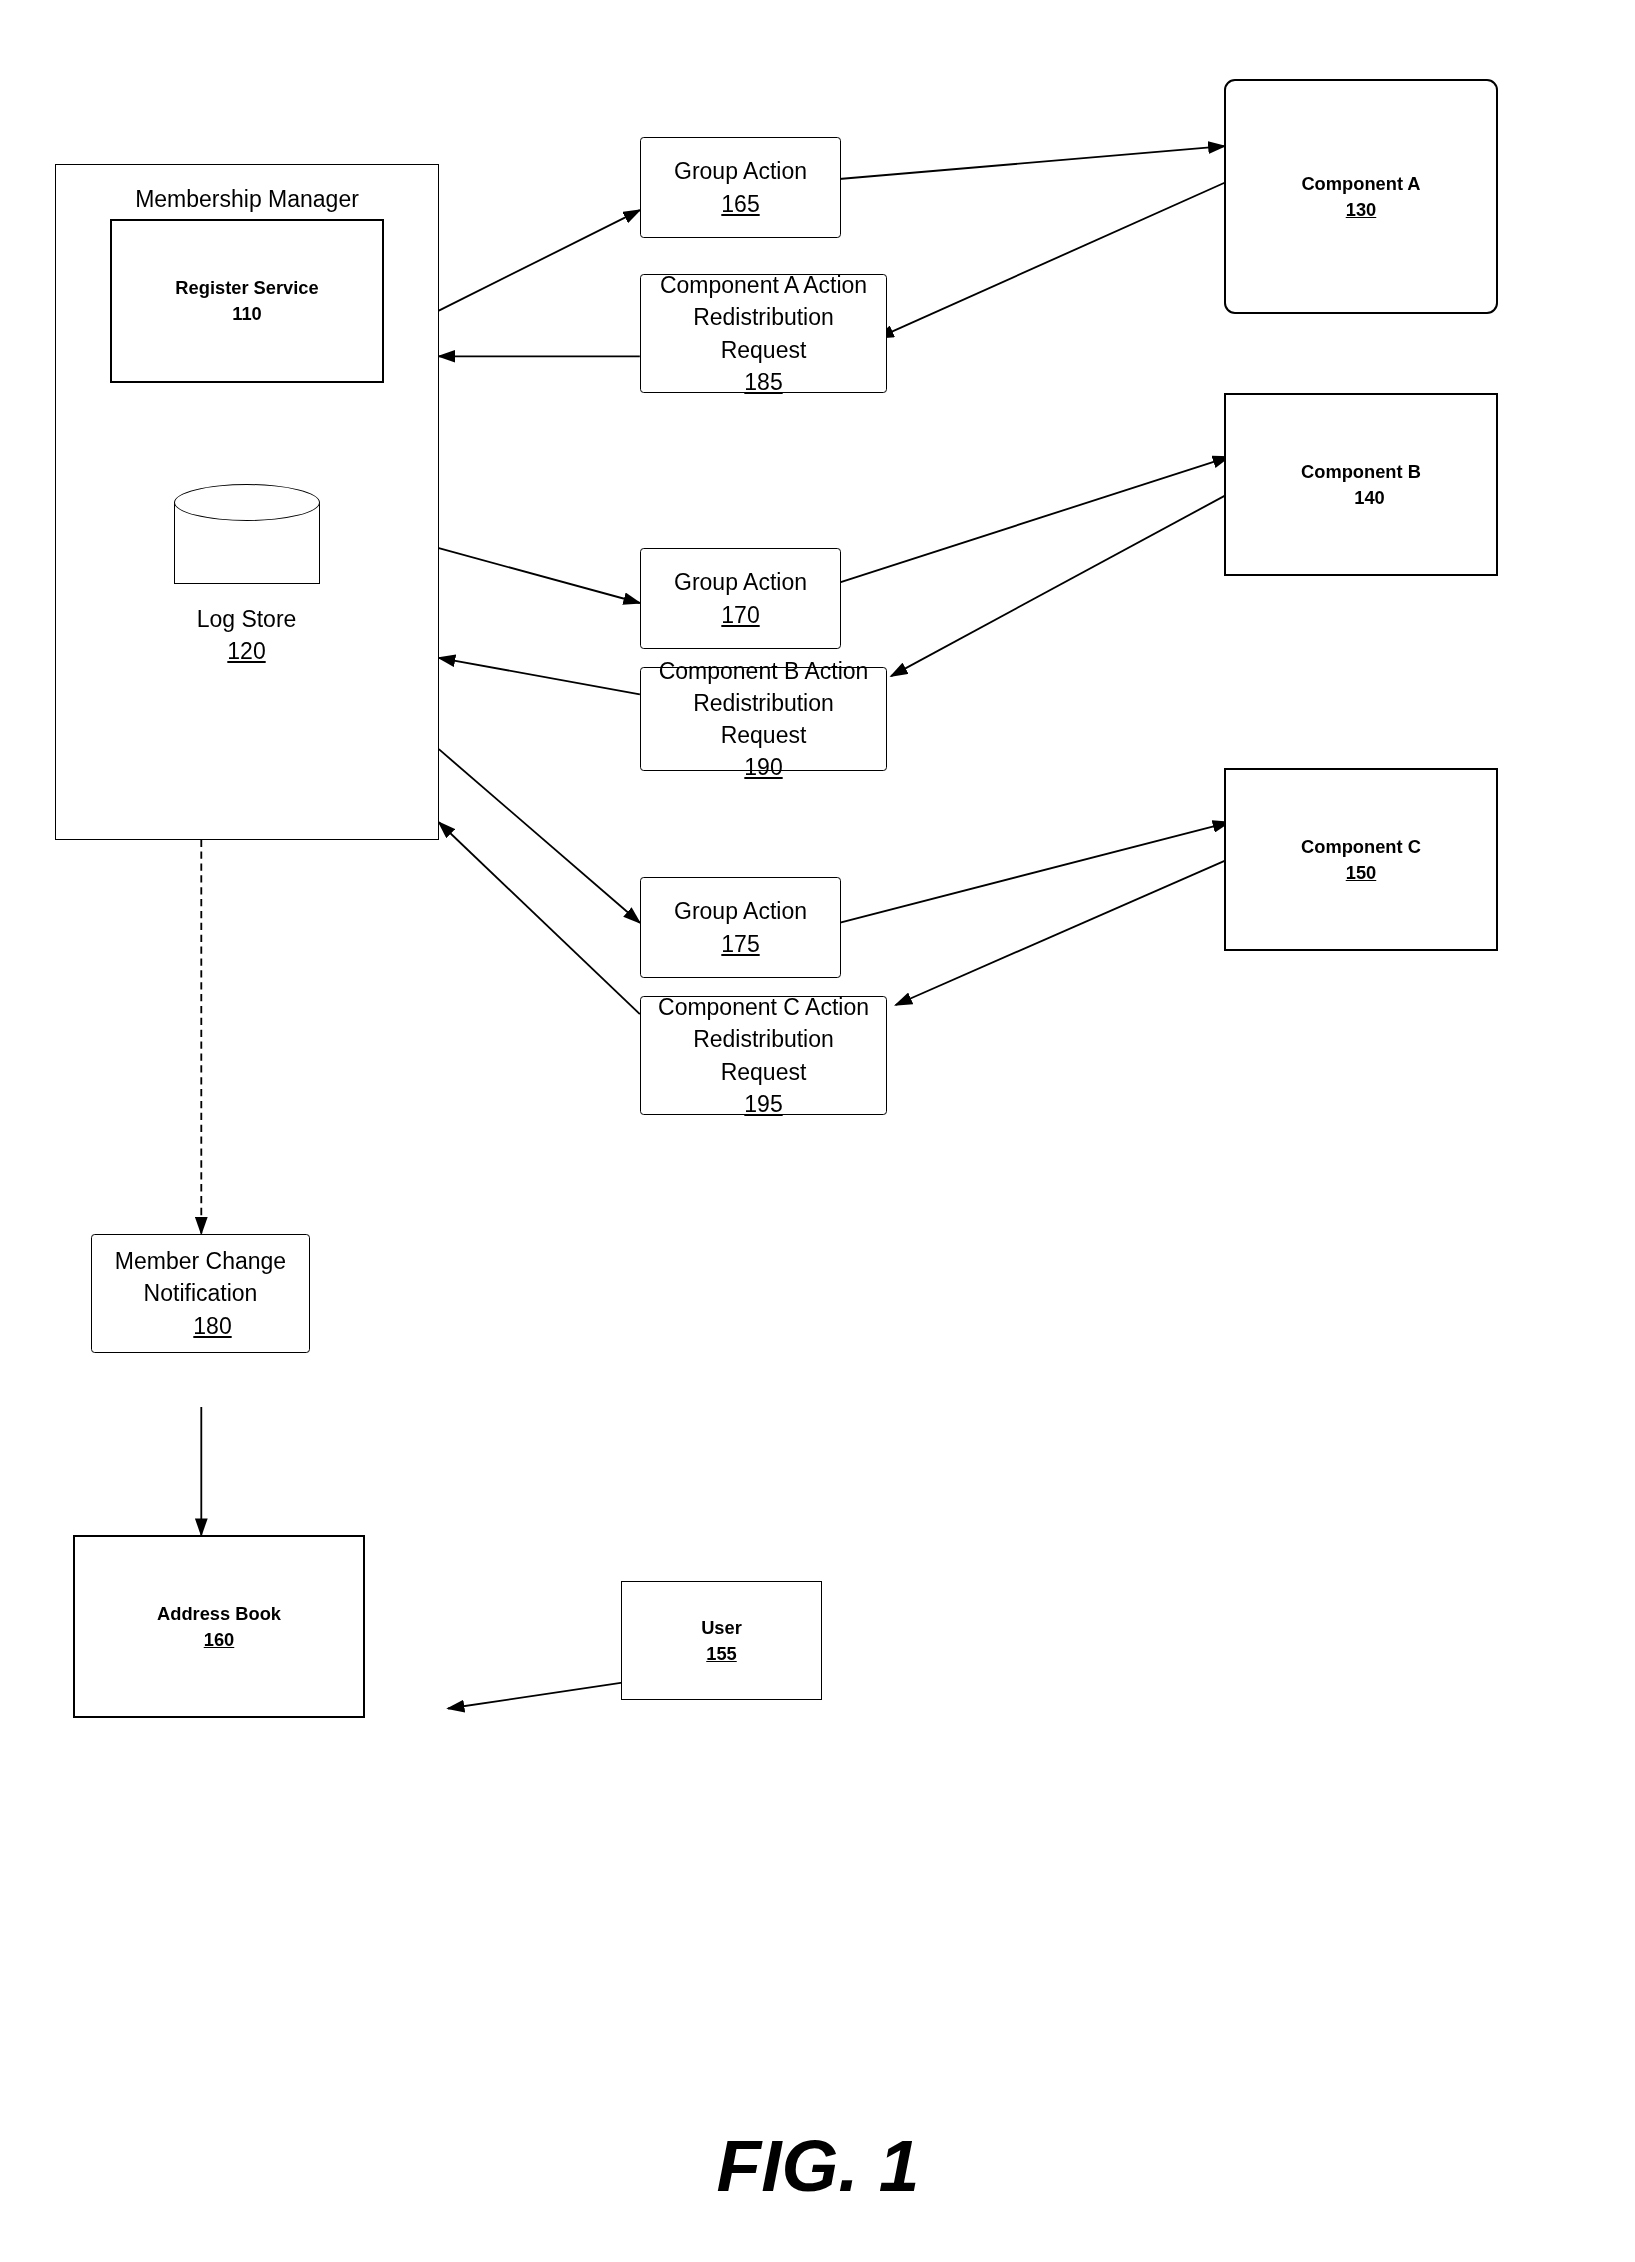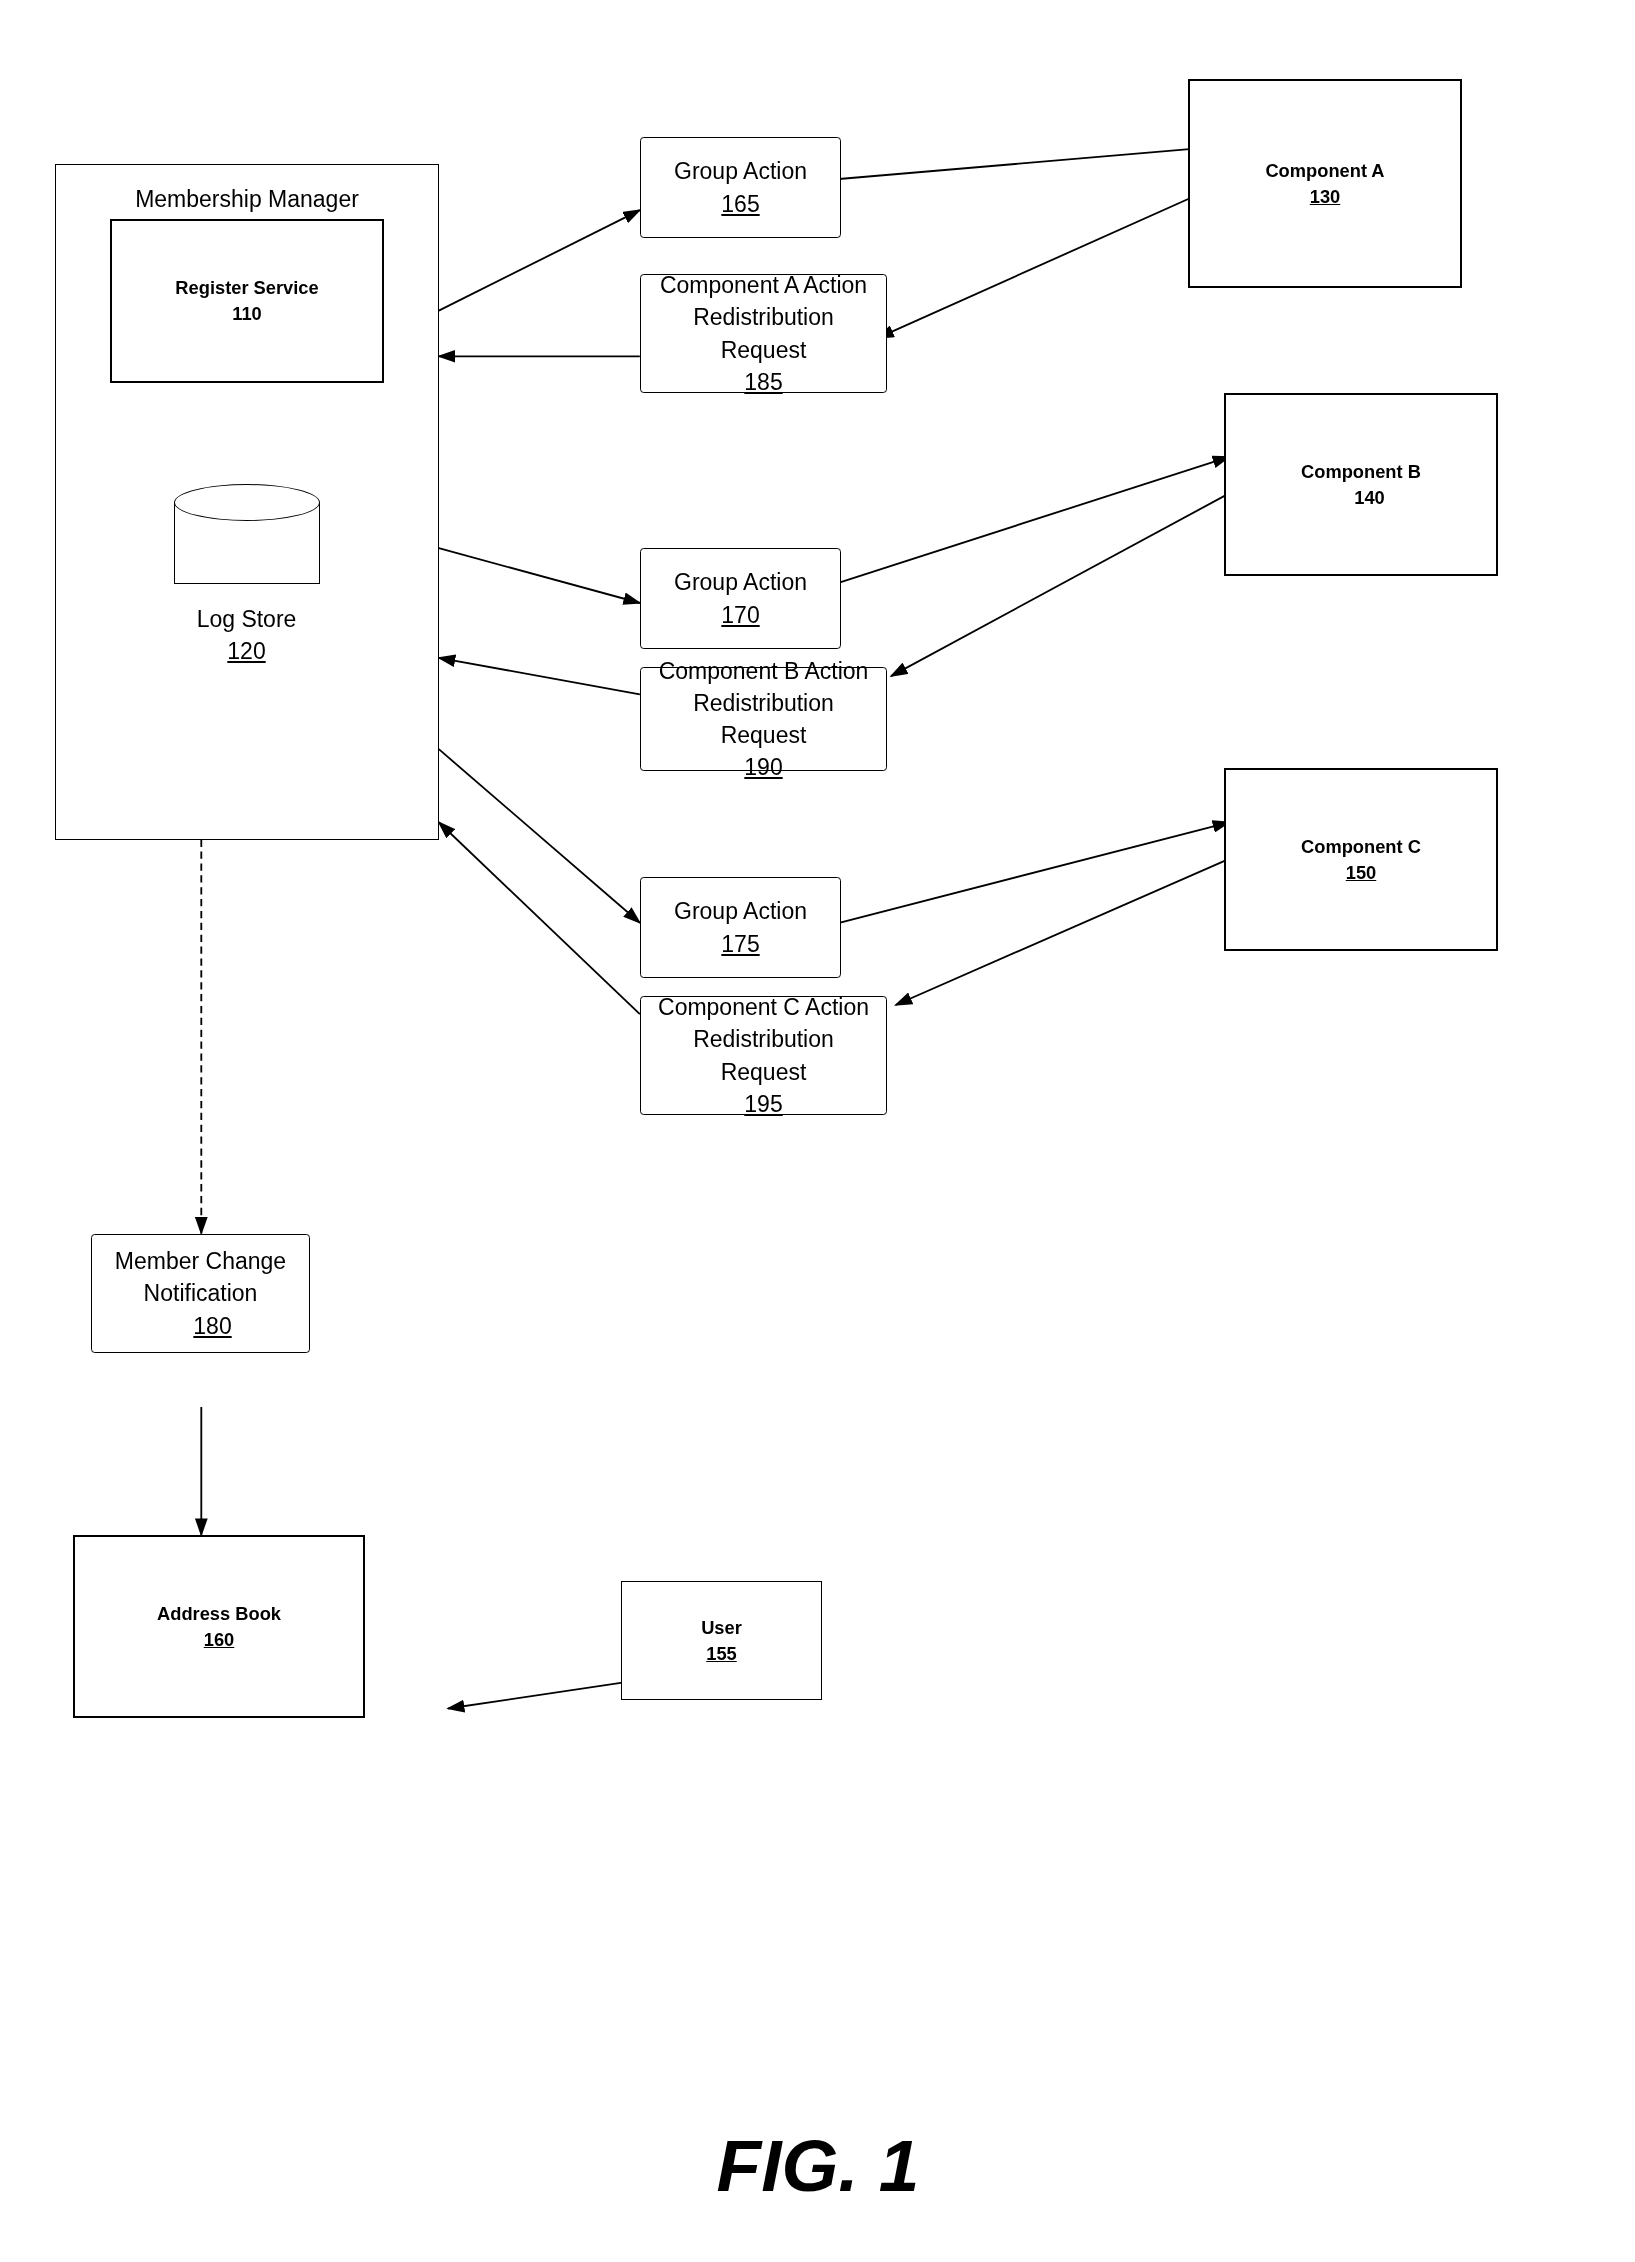--- a/index.html
+++ b/index.html
@@ -207,21 +207,21 @@
     <div class="cylinder">
       <div class="cylinder-body"></div>
       <div class="cylinder-top"></div>
     </div>
     <div style="margin-top:20px; text-align:center;">
       <div class="label-text">Log Store</div>
       <div class="label-text" style="text-decoration:underline;">120</div>
     </div>
   </div>
 
-  <div class="box" style="left:1188px; top:79px; width:274px; height:209px; border-width:2.7px;">
+  <div class="box" style="left:1224px; top:79px; width:274px; height:235px; border-width:2.7px;border-radius:11px;">
     <div class="label-text-bold">Component A</div>
     <div class="label-text-bold" style="text-decoration:underline;">130</div>
   </div>
 
   <div class="box" style="left:1224px; top:393px; width:274px; height:183px; border-width:2.7px;">
     <div class="label-text-bold">Component B</div>
     <div class="label-text-bold" style="margin-left:17px;">140</div>
   </div>
 
   <div class="box" style="left:1224px; top:768px; width:274px; height:183px; border-width:2.7px;">

